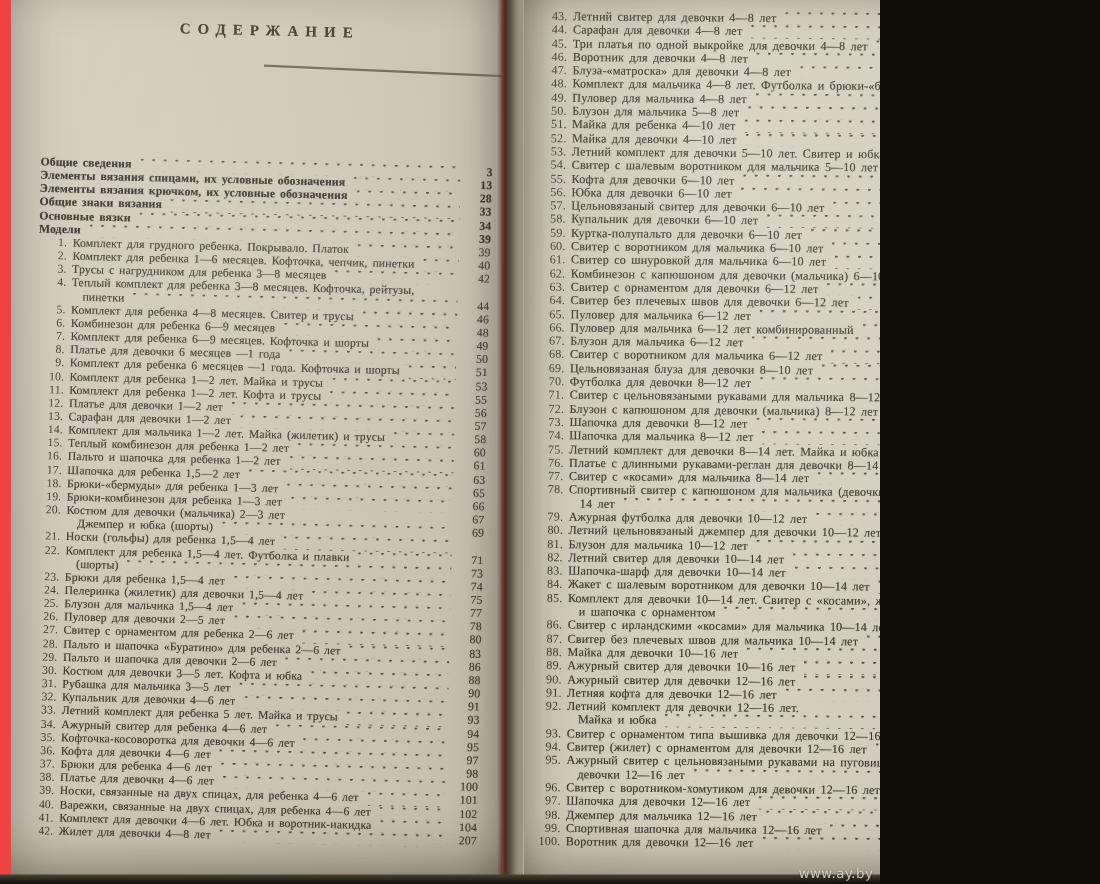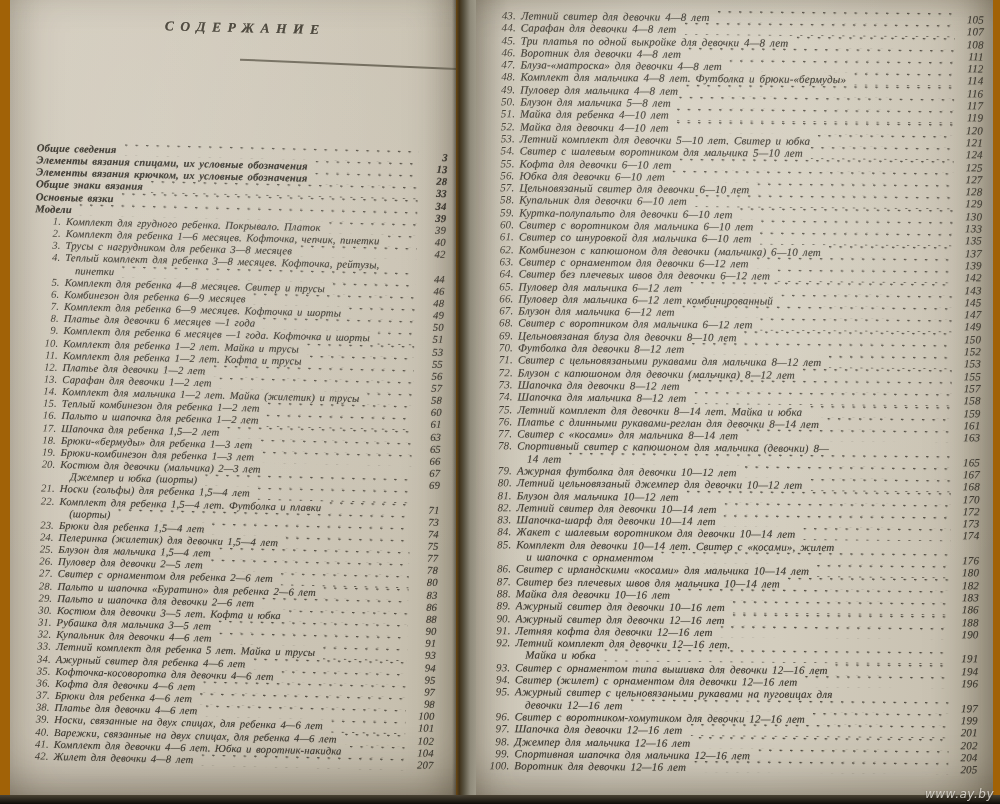--- a/index.html
+++ b/index.html
@@ -1,17 +1,17 @@
 <!DOCTYPE html>
 <html><head>
 <meta charset="utf-8">
 <style>
   html,body{margin:0;padding:0;background:#100d09;}
-  #photo{position:relative;width:1000px;height:804px;background:#a16207;overflow:hidden;
-         font-family:"Liberation Serif","DejaVu Serif",serif;font-style:italic;}
+  #photo{position:relative;width:800px;height:804px;background:#ef4444;overflow:hidden;
+         font-family:"Liberation Serif","DejaVu Serif",serif;}
   .page{position:absolute;top:0;overflow:hidden;}
   #left-page{left:10px;width:446px;height:796px;
     background:linear-gradient(100deg,#d3ccbe 0%,#cec7b8 45%,#c9c2b2 80%,#c2bba9 100%);
     box-shadow:inset 28px 0 50px -28px rgba(60,48,28,.35),
                inset -26px 0 46px -26px rgba(55,45,28,.55),
                inset 0 -40px 55px -32px rgba(55,45,28,.45),
                inset 0 20px 40px -30px rgba(255,255,245,.25);}
   #right-page{left:476px;width:517px;height:797px;
     background:linear-gradient(93deg,#b4ae9f 0%,#ccc6b7 6%,#d6d0c2 30%,#d3cdbe 60%,#c9c2b2 88%,#b7b09e 100%);
     box-shadow:inset 24px 0 40px -24px rgba(70,60,40,.45),

